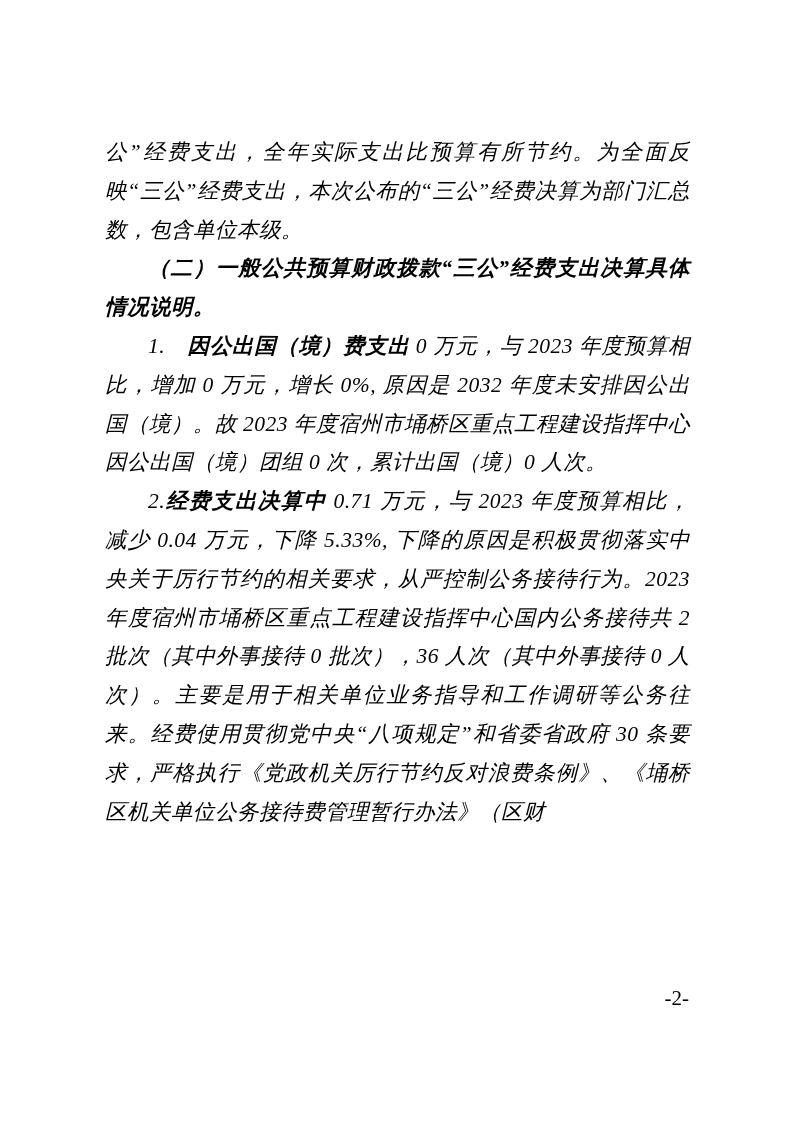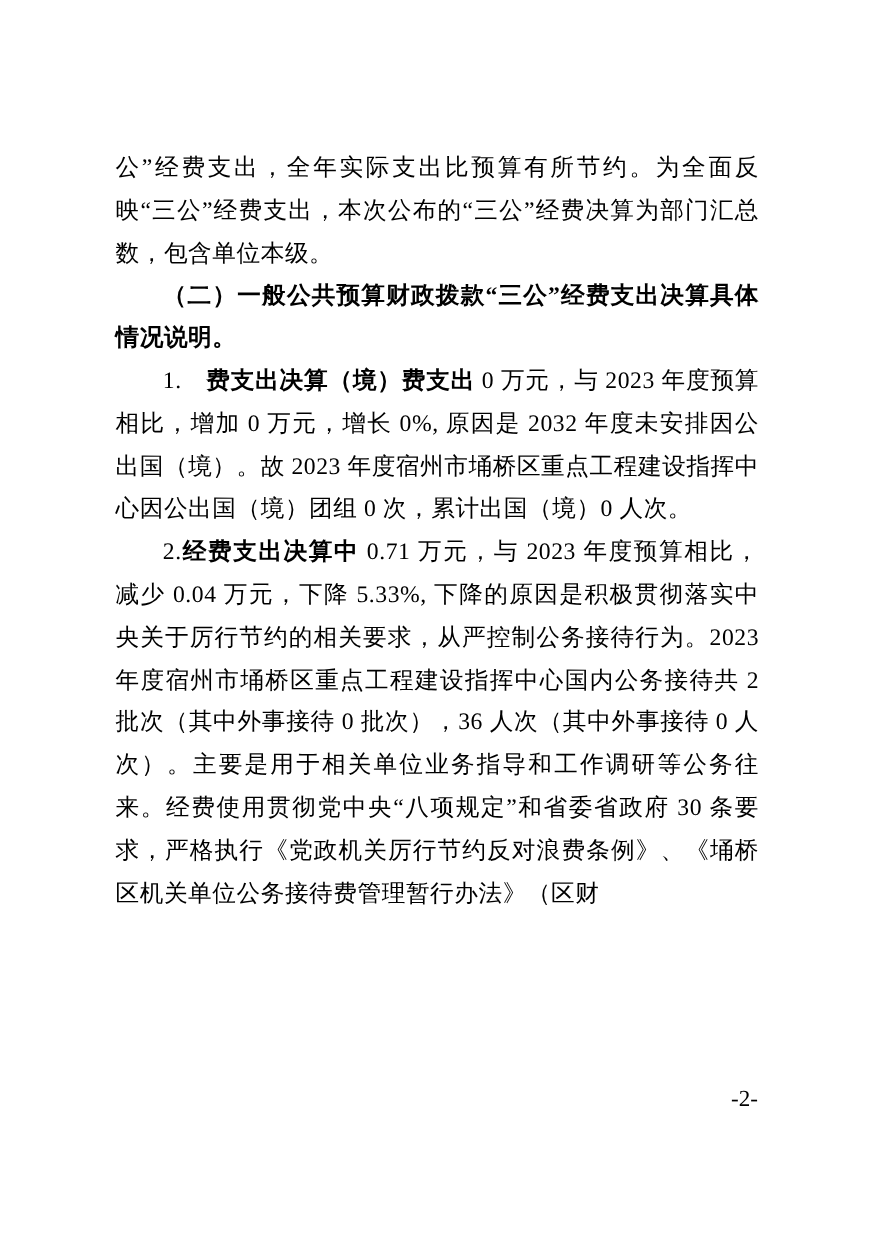--- a/index.html
+++ b/index.html
@@ -23,20 +23,21 @@
     width: 585px;
     font-size: 21.5px;
     line-height: 38.8px;
     text-align: justify;
     text-justify: inter-ideograph;
     letter-spacing: 0.5px;
   }
   .content p {
     margin: 0;
     padding: 0;
+    font-style: italic;
   }
   .para-indent {
     text-indent: 2em;
   }
   .run-bold {
     font-weight: bold;
   }
   .page-number {
     position: absolute;
     top: 985px;
@@ -51,20 +52,20 @@
 <body>
 
 <div class="page">
   <div class="content">
 
     <p><span>公”经费支出，全年实际支出比预算有所节约。为全面反映“三公”经费支出，本次公布的“三公”经费决算为部门汇总数，包含单位本级。</span></p>
 
     <p class="para-indent run-bold"><span>（二）一般公共预算财政拨款“三公”经费支出决算具体情况说明。</span></p>
 
 
-    <p class="para-indent"><span>1.　</span><span class="run-bold">费支出决算（境）费支出</span><span> 0 万元，与 2023 年度预算相比，增加 0 万元，增长 0%, 原因是 2032 年度未安排因公出国（境）。故 2023 年度宿州市埇桥区重点工程建设指挥中心因公出国（境）团组 0 次，累计出国（境）0 人次。</span></p>
+    <p class="para-indent"><span>1.　</span><span class="run-bold">因公出国（境）费支出</span><span> 0 万元，与 2023 年度预算相比，增加 0 万元，增长 0%, 原因是 2032 年度未安排因公出国（境）。故 2023 年度宿州市埇桥区重点工程建设指挥中心因公出国（境）团组 0 次，累计出国（境）0 人次。</span></p>
 
     <p class="para-indent"><span>2.</span><span class="run-bold">经费支出决算中</span><span> 0.71 万元，与 2023 年度预算相比，减少 0.04 万元，下降 5.33%, 下降的原因是积极贯彻落实中央关于厉行节约的相关要求，从严控制公务接待行为。2023 年度宿州市埇桥区重点工程建设指挥中心国内公务接待共 2 批次（其中外事接待 0 批次），36 人次（其中外事接待 0 人次）。主要是用于相关单位业务指导和工作调研等公务往来。经费使用贯彻党中央“八项规定”和省委省政府 30 条要求，严格执行《党政机关厉行节约反对浪费条例》、《埇桥区机关单位公务接待费管理暂行办法》（区财</span></p>
 
   </div>
 
   <div class="page-number">-2-</div>
 </div>
 
 </body></html>

